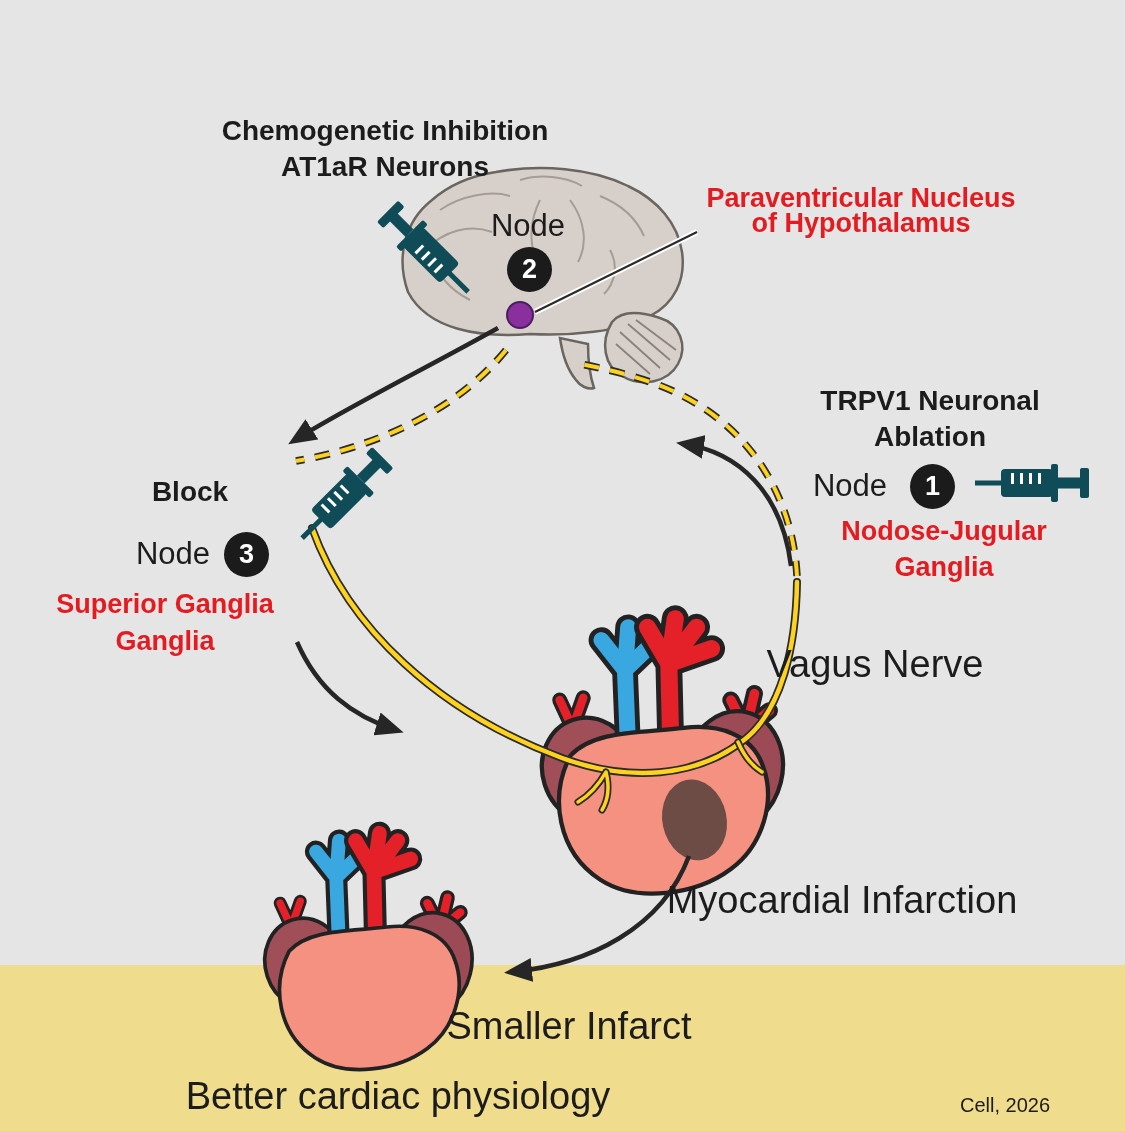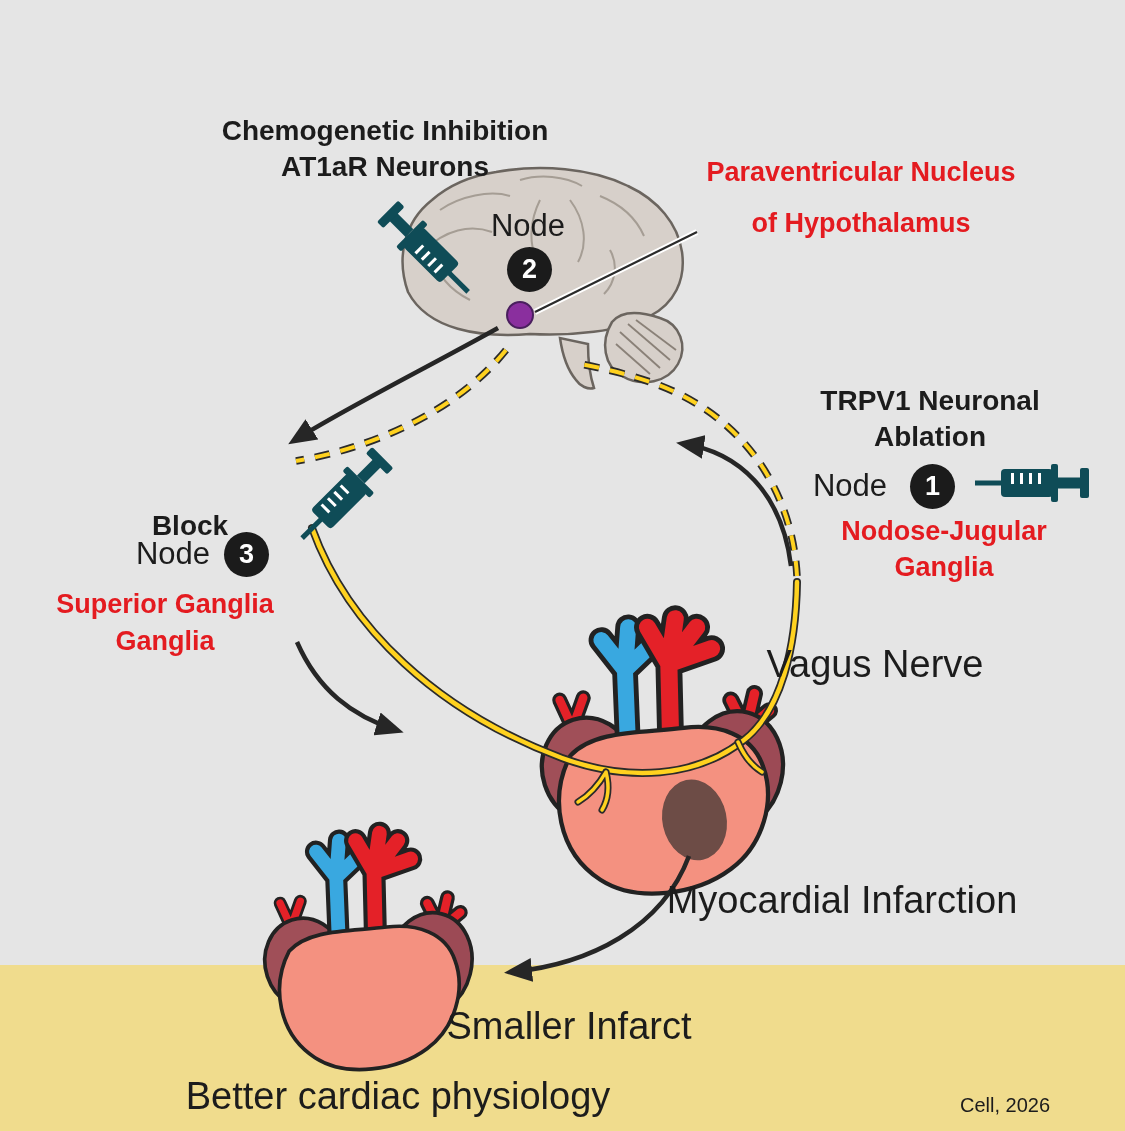--- a/index.html
+++ b/index.html
@@ -119,34 +119,34 @@
       <path d="M498,328 C430,366 346,408 295,440" marker-end="url(#ah)"></path>
       <path d="M297,642 C318,690 352,716 396,730" marker-end="url(#ah)"></path>
       <path d="M791,566 C782,492 738,452 684,444" marker-end="url(#ah)"></path>
       <path d="M689,856 C662,928 590,964 512,972" marker-end="url(#ah)"></path>
     </g>
   </svg>
 
   <div class="lbl h" style="left:385px;top:131px">Chemogenetic Inhibition</div>
   <div class="lbl h" style="left:385px;top:167px">AT1aR Neurons</div>
 
-  <div class="lbl red" style="left:861px;top:172px">Paraventricular Nucleus</div>
+  <div class="lbl red" style="left:861px;top:198px">Paraventricular Nucleus</div>
   <div class="lbl red" style="left:861px;top:223px">of Hypothalamus</div>
 
   <div class="lbl nl" style="left:528px;top:226px">Node</div>
   <div class="node-circle" style="left:507px;top:247px">2</div>
 
   <div class="lbl h" style="left:930px;top:401px">TRPV1 Neuronal</div>
   <div class="lbl h" style="left:930px;top:437px">Ablation</div>
   <div class="lbl nl" style="left:850px;top:486px">Node</div>
   <div class="node-circle" style="left:910px;top:464px">1</div>
   <div class="lbl red" style="left:944px;top:531px">Nodose-Jugular</div>
   <div class="lbl red" style="left:944px;top:567px">Ganglia</div>
 
-  <div class="lbl h" style="left:190px;top:526px">Block</div>
+  <div class="lbl h" style="left:190px;top:492px">Block</div>
   <div class="lbl nl" style="left:173px;top:554px">Node</div>
   <div class="node-circle" style="left:224px;top:532px">3</div>
   <div class="lbl red" style="left:165px;top:604px">Superior Ganglia</div>
   <div class="lbl red" style="left:165px;top:641px">Ganglia</div>
 
   <div class="lbl big" style="left:875px;top:664px">Vagus Nerve</div>
   <div class="lbl big" style="left:842px;top:900px">Myocardial Infarction</div>
   <div class="lbl big" style="left:569px;top:1026px">Smaller Infarct</div>
   <div class="lbl big" style="left:398px;top:1096px">Better cardiac physiology</div>
   <div class="lbl credit" style="left:1005px;top:1105px">Cell, 2026</div>

